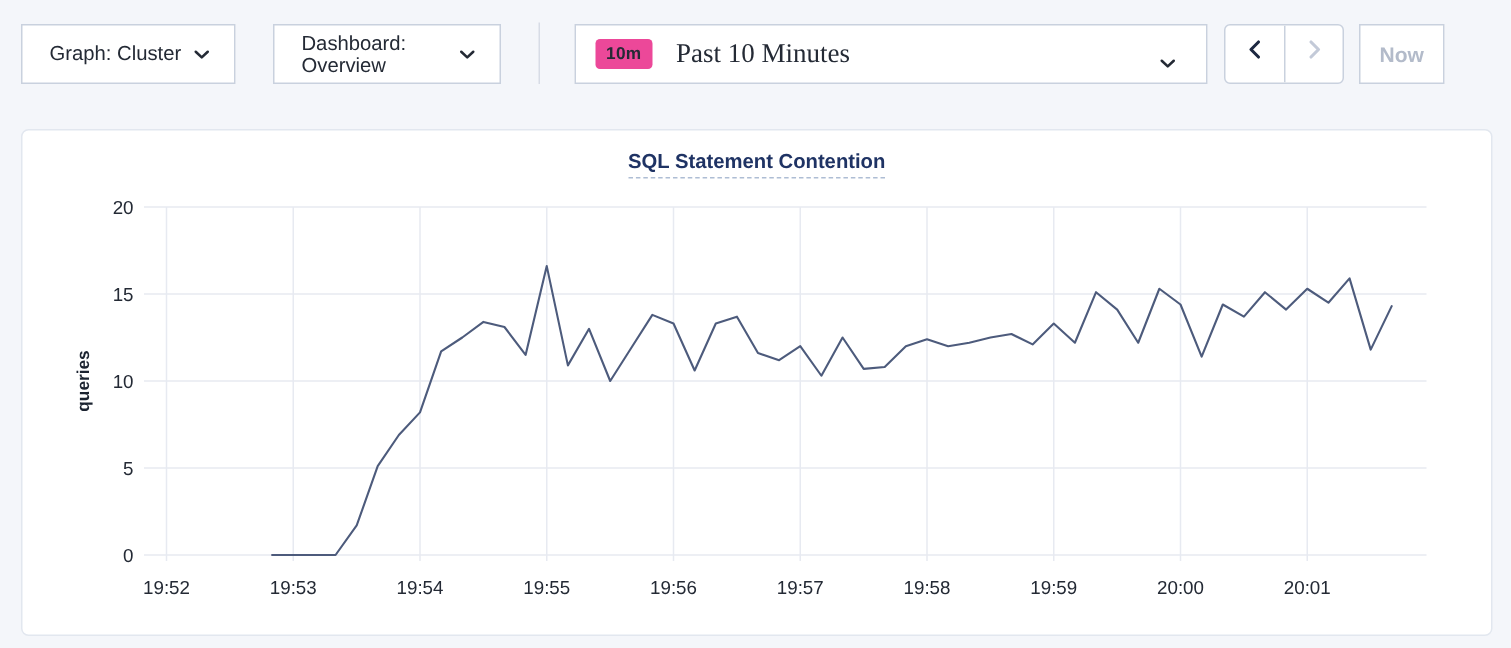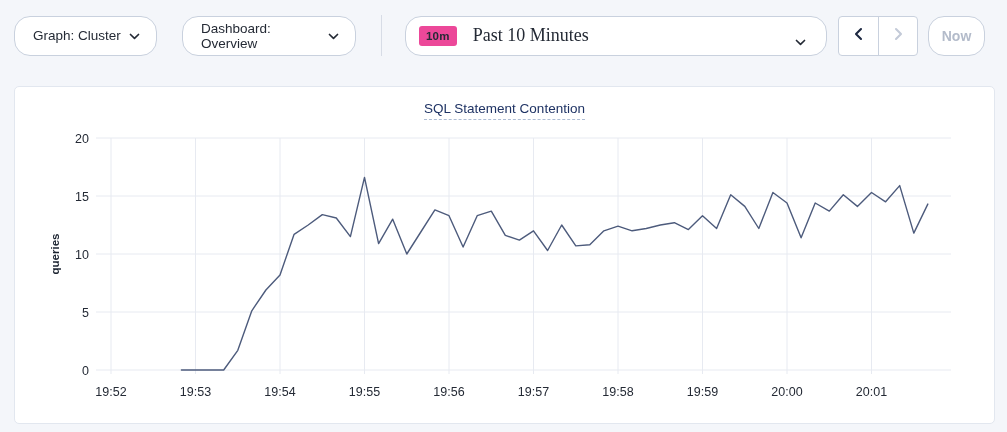--- a/index.html
+++ b/index.html
@@ -10,29 +10,29 @@
     overflow: hidden;
   }
   
   .toolbar {
     display: flex; align-items: center;
     padding: 13px 0 0 14px; height: 58px;
   }
   .btn {
     background: #fff;
     border: 1px solid #c9d1de;
-    border-radius: 16px;
+    border-radius: 0;
     height: 40px;
     display: flex; align-items: center;
     color: #242a35; font-size: 13.5px; font-weight: 500;
     cursor: pointer; user-select: none;
   }
   .dropdown-btn { justify-content: space-between; padding: 0 16px 0 18px; }
   .graph-dd { width: 143px; }
-  .dash-dd { width: 174px; margin-left: 25px; }
+  .dash-dd { width: 152px; margin-left: 25px; }
   .vdivider {
     width: 1px; height: 41px; background: #d7dce6;
     margin-left: 25px; margin-right: 23px; flex: 0 0 1px;
   }
   .time-picker {
     width: 422px; justify-content: flex-start; padding: 0 20px 0 13px;
     position: relative;
   }
   .time-badge {
     background: #ec4899; color: #242a35;
@@ -61,21 +61,21 @@
   .card {
     position: absolute; left: 14px; top: 86px;
     width: 981px; height: 338px;
     background: #fff;
     border: 1px solid #e2e7ef;
     border-radius: 5px;
   }
   .card-title-row { text-align: center; padding-top: 12px; position: relative; z-index: 2; }
   .card-title {
     display: inline-block;
-    color: #1f3364; font-size: 13.5px; font-weight: 400;
+    color: #1f3364; font-size: 13.5px; font-weight: 700;
     border-bottom: 1px dashed #aebdd4;
     padding-bottom: 3px;
     cursor: pointer;
   }
   .plot-svg { position: absolute; left: 0; top: 0; width: 979px; height: 336px; }
   .tick { font: 12.5px "Liberation Sans", sans-serif; fill: #242a35; }
   .axis-label { font: bold 11.5px "Liberation Sans", sans-serif; fill: #1b2330; }
 </style>
 </head>
 <body>

